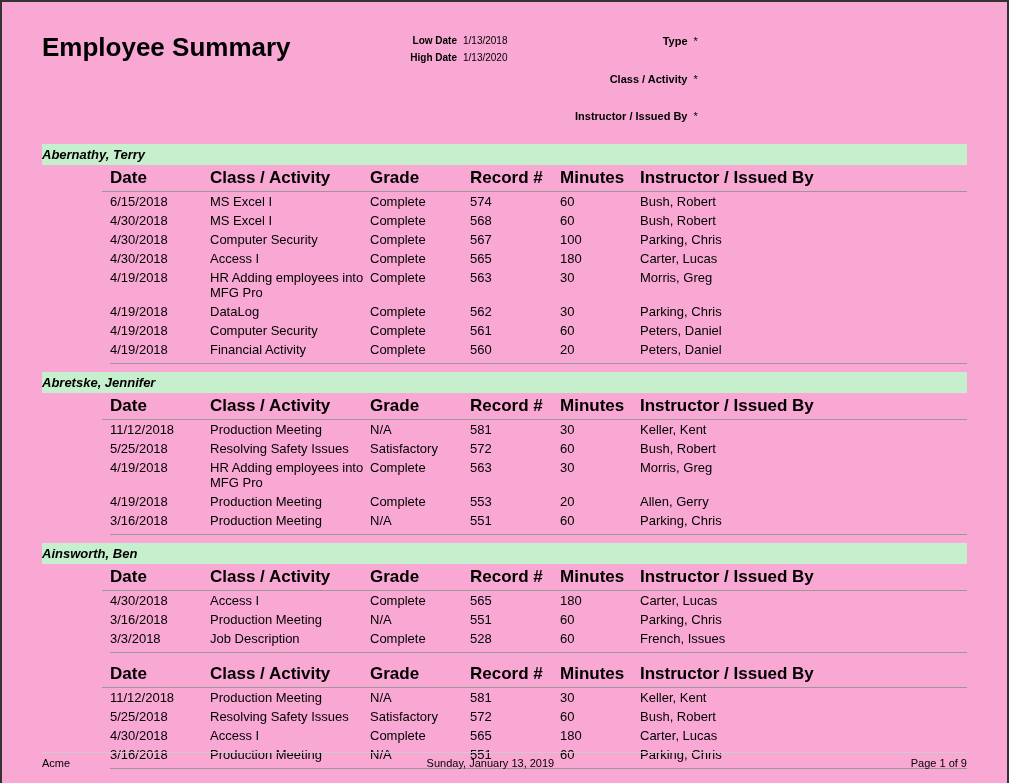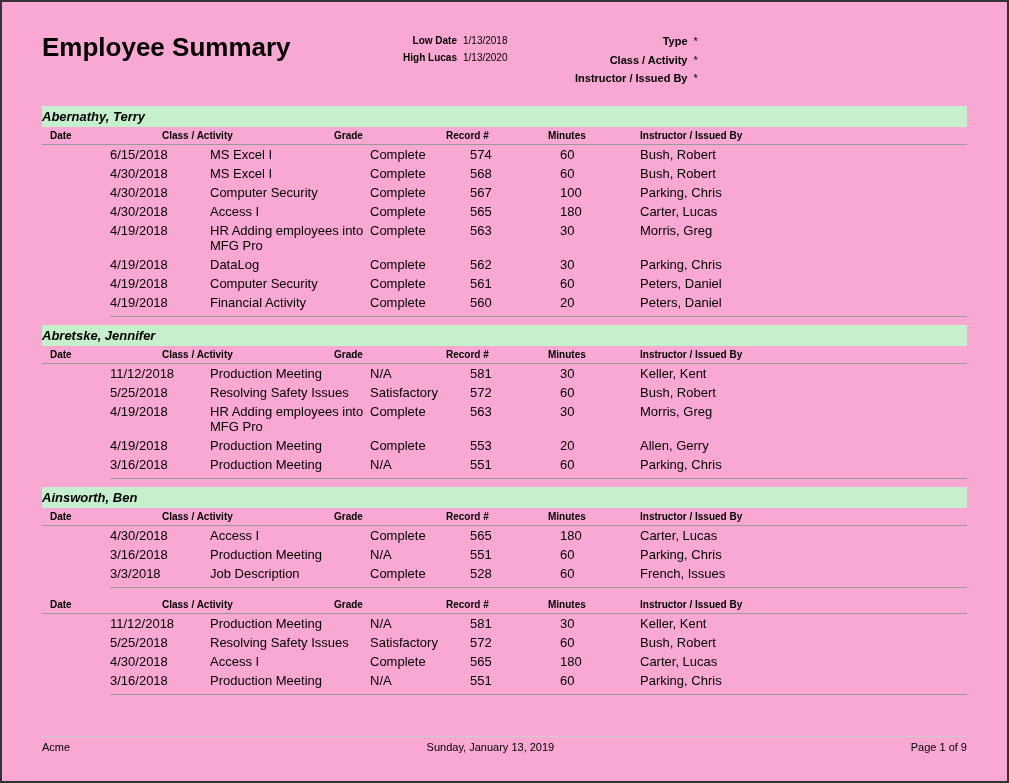--- a/index.html
+++ b/index.html
@@ -47,20 +47,21 @@
       text-align: right;
       min-width: 75px;
     }
     .header-right {
       display: flex;
       flex-direction: column;
       margin-left: 60px;
       font-size: 11px;
       color: #000;
       line-height: 1.7;
+      gap: 19px;
     }
     .header-right-row {
       display: flex;
       gap: 6px;
     }
     .meta-label-right {
       font-weight: bold;
       text-align: right;
       min-width: 120px;
     }
@@ -73,24 +74,24 @@
       padding: 3px 0;
       font-style: italic;
       font-weight: bold;
       font-size: 13px;
       color: #000;
     }
     .col-headers {
       display: grid;
       grid-template-columns: 100px 160px 100px 90px 80px 180px;
       padding: 3px 8px;
-      font-size: 10px;
+      font-size: 17px;
       font-weight: bold;
       border-bottom: 1px solid #999;
-      gap: 12px;
+      margin-left: 60px;
     }
     .data-row {
       display: grid;
       grid-template-columns: 100px 160px 100px 90px 80px 180px;
       padding: 2px 8px;
       font-size: 13px;
       color: #000;
       margin-left: 60px;
     }
     .col-cell {
@@ -120,21 +121,21 @@
 <div class="page">
 
   <div class="header-area">
     <div class="report-title">Employee Summary</div>
     <div class="header-meta">
       <div class="header-meta-row">
         <span class="meta-label">Low Date</span>
         <span>1/13/2018</span>
       </div>
       <div class="header-meta-row">
-        <span class="meta-label">High Lucas</span>
+        <span class="meta-label">High Date</span>
         <span>1/13/2020</span>
       </div>
     </div>
     <div class="header-right">
       <div class="header-right-row">
         <span class="meta-label-right">Type</span>
         <span>*</span>
       </div>
       <div class="header-right-row">
         <span class="meta-label-right">Class / Activity</span>

